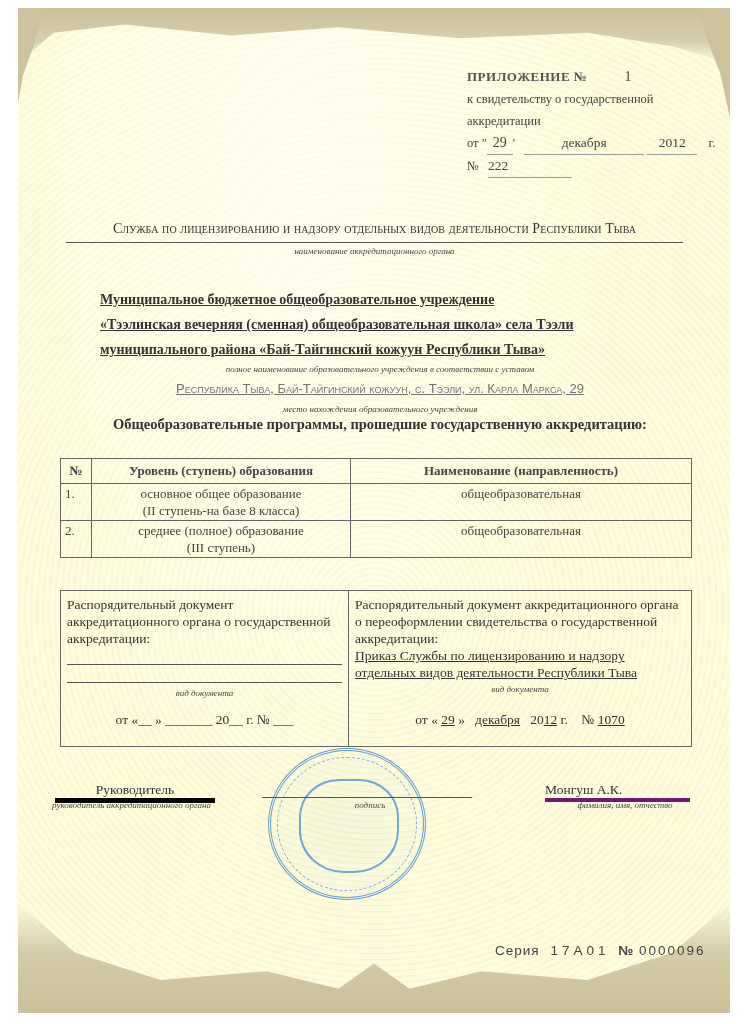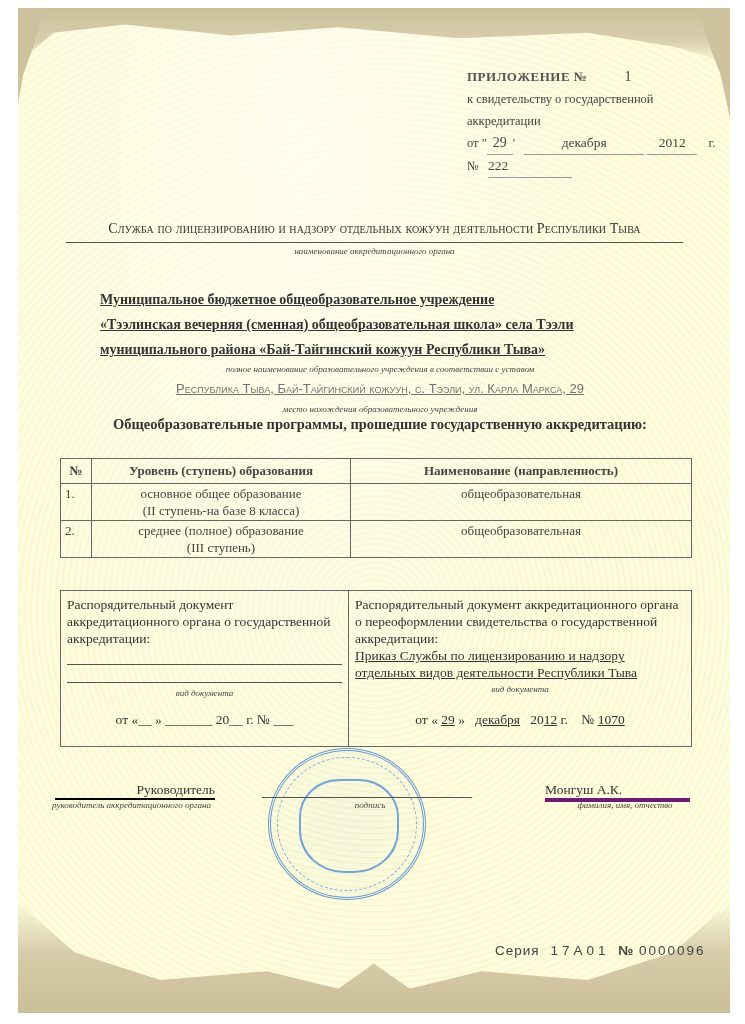--- a/index.html
+++ b/index.html
@@ -119,21 +119,21 @@
     <span class="u-line" style="width:120px;font-size:13.5px;margin-left:6px;">декабря</span>
     <span class="u-line" style="width:50px;font-size:13.5px;">2012</span>
     <span style="margin-left:8px;">г.</span>
   </div>
   <div>
     <span>№</span>
     <span class="u-line" style="width:84px;text-align:left;font-size:13.5px;margin-left:6px;">222</span>
   </div>
 </div>
 
-<div class="org-name">Служба по лицензированию и надзору отдельных кожуун деятельности Республики Тыва</div>
+<div class="org-name">Служба по лицензированию и надзору отдельных видов деятельности Республики Тыва</div>
 <div class="org-line"></div>
 <div class="caption" style="left:66px;top:246px;width:617px;">наименование  аккредитационного  органа</div>
 
 <div class="inst">
   <span>Муниципальное бюджетное общеобразовательное учреждение</span>
   <span>«Тээлинская вечерняя (сменная) общеобразовательная школа»  села Тээли</span>
   <span>муниципального района «Бай-Тайгинский кожуун Республики Тыва»</span>
 </div>
 <div class="caption" style="left:100px;top:364px;width:560px;">полное наименование образовательного учреждения в соответствии с уставом</div>
 <div class="addr">Республика Тыва, Бай-Тайгинский кожуун, с. Тээли, ул. Карла Маркса, 29</div>
@@ -189,21 +189,21 @@
       <span class="ul">1070</span>
     </div>
   </div>
 </div>
 
 <div class="stamp">
   <div class="ring-text"></div>
   <div class="inner"></div>
 </div>
 
-<div class="sig-area" style="left:55px;width:160px;text-align:right;border-bottom:2px solid #000000;">Руководитель</div>
+<div class="sig-area" style="left:55px;width:160px;text-align:center;border-bottom:5px solid #000000;">Руководитель</div>
 <div class="caption" style="left:52px;top:800px;width:190px;text-align:left;">руководитель аккредитационного органа</div>
 
 <div style="position:absolute;left:262px;top:797px;width:210px;border-top:1px solid #555;"></div>
 <div class="caption" style="left:330px;top:800px;width:80px;">подпись</div>
 
 <div class="sig-area" style="left:545px;width:145px;text-align:left;border-bottom:4px solid #701a75;padding-right:10px;box-sizing:border-box;">Монгуш А.К.</div>
 <div class="caption" style="left:555px;top:800px;width:140px;">фамилия, имя, отчество</div>
 
 <div class="series">
   <span>Серия</span>

